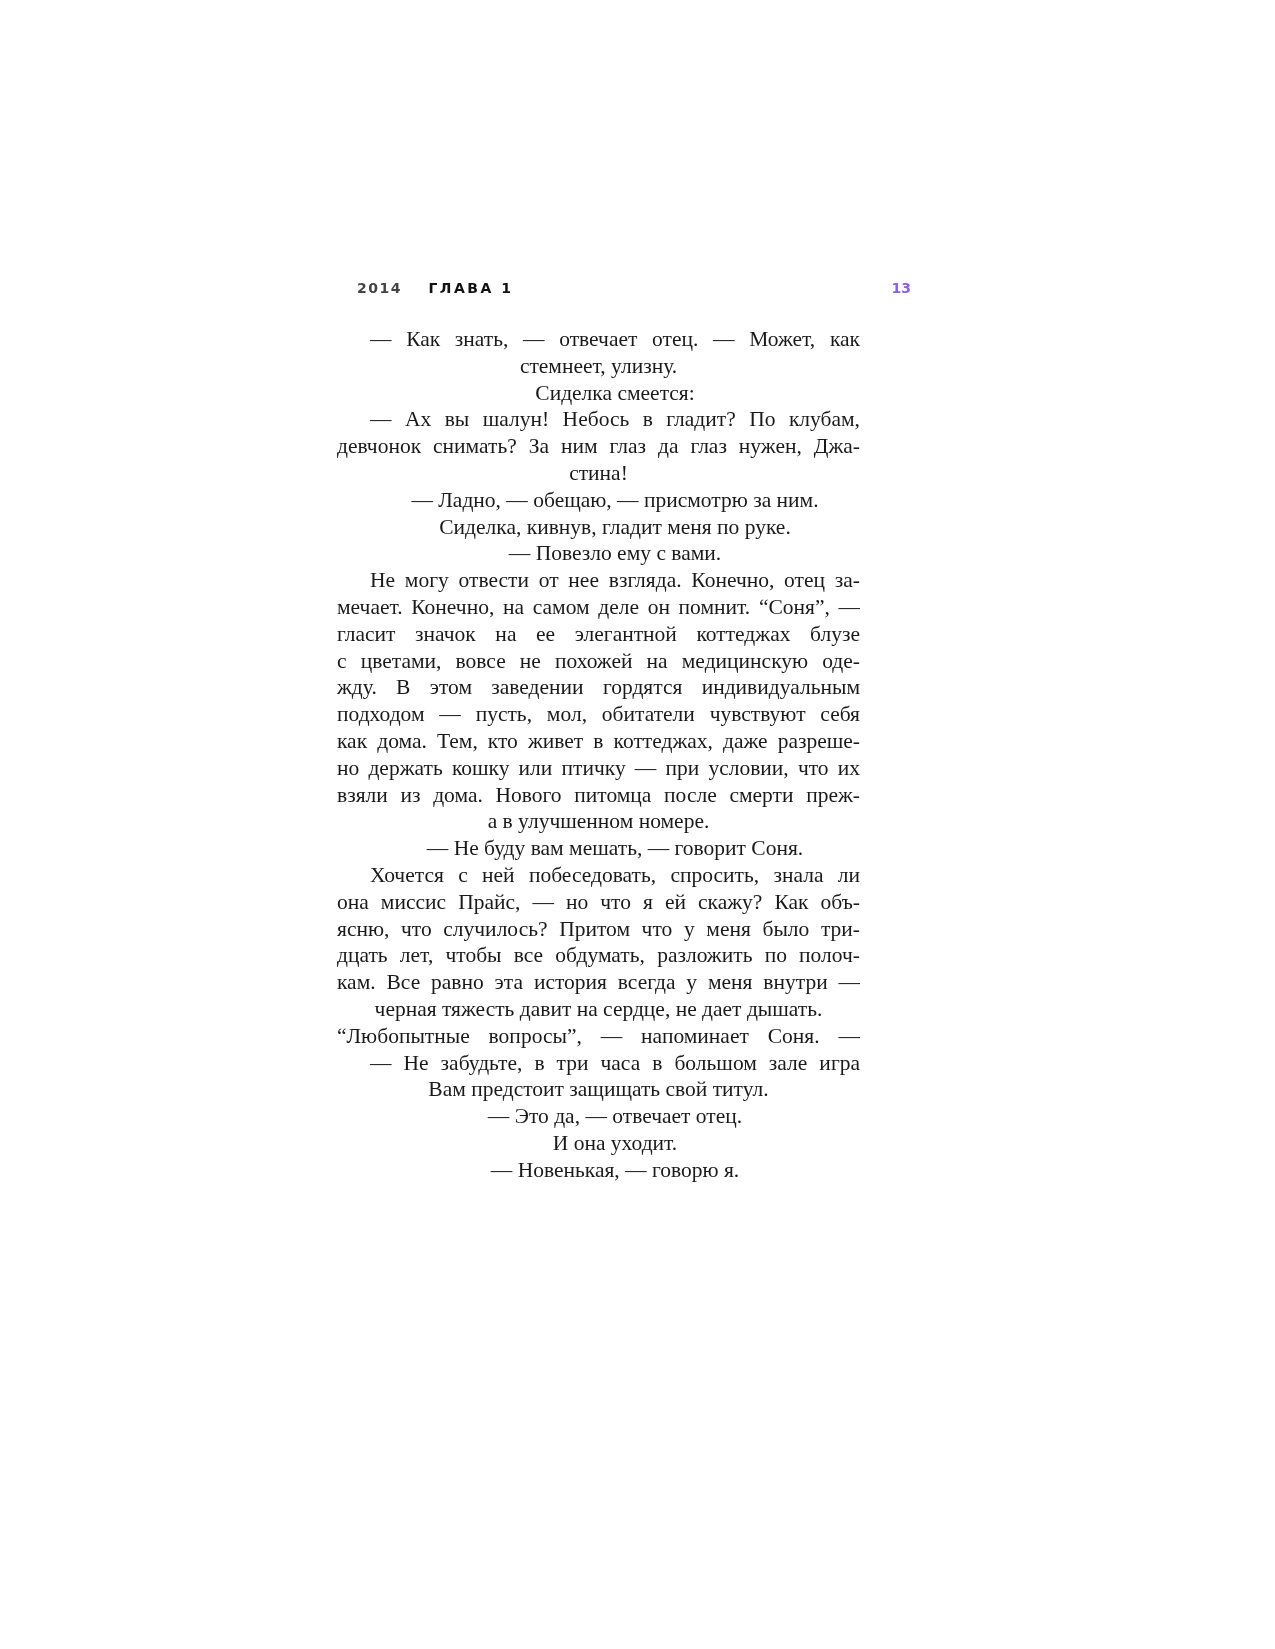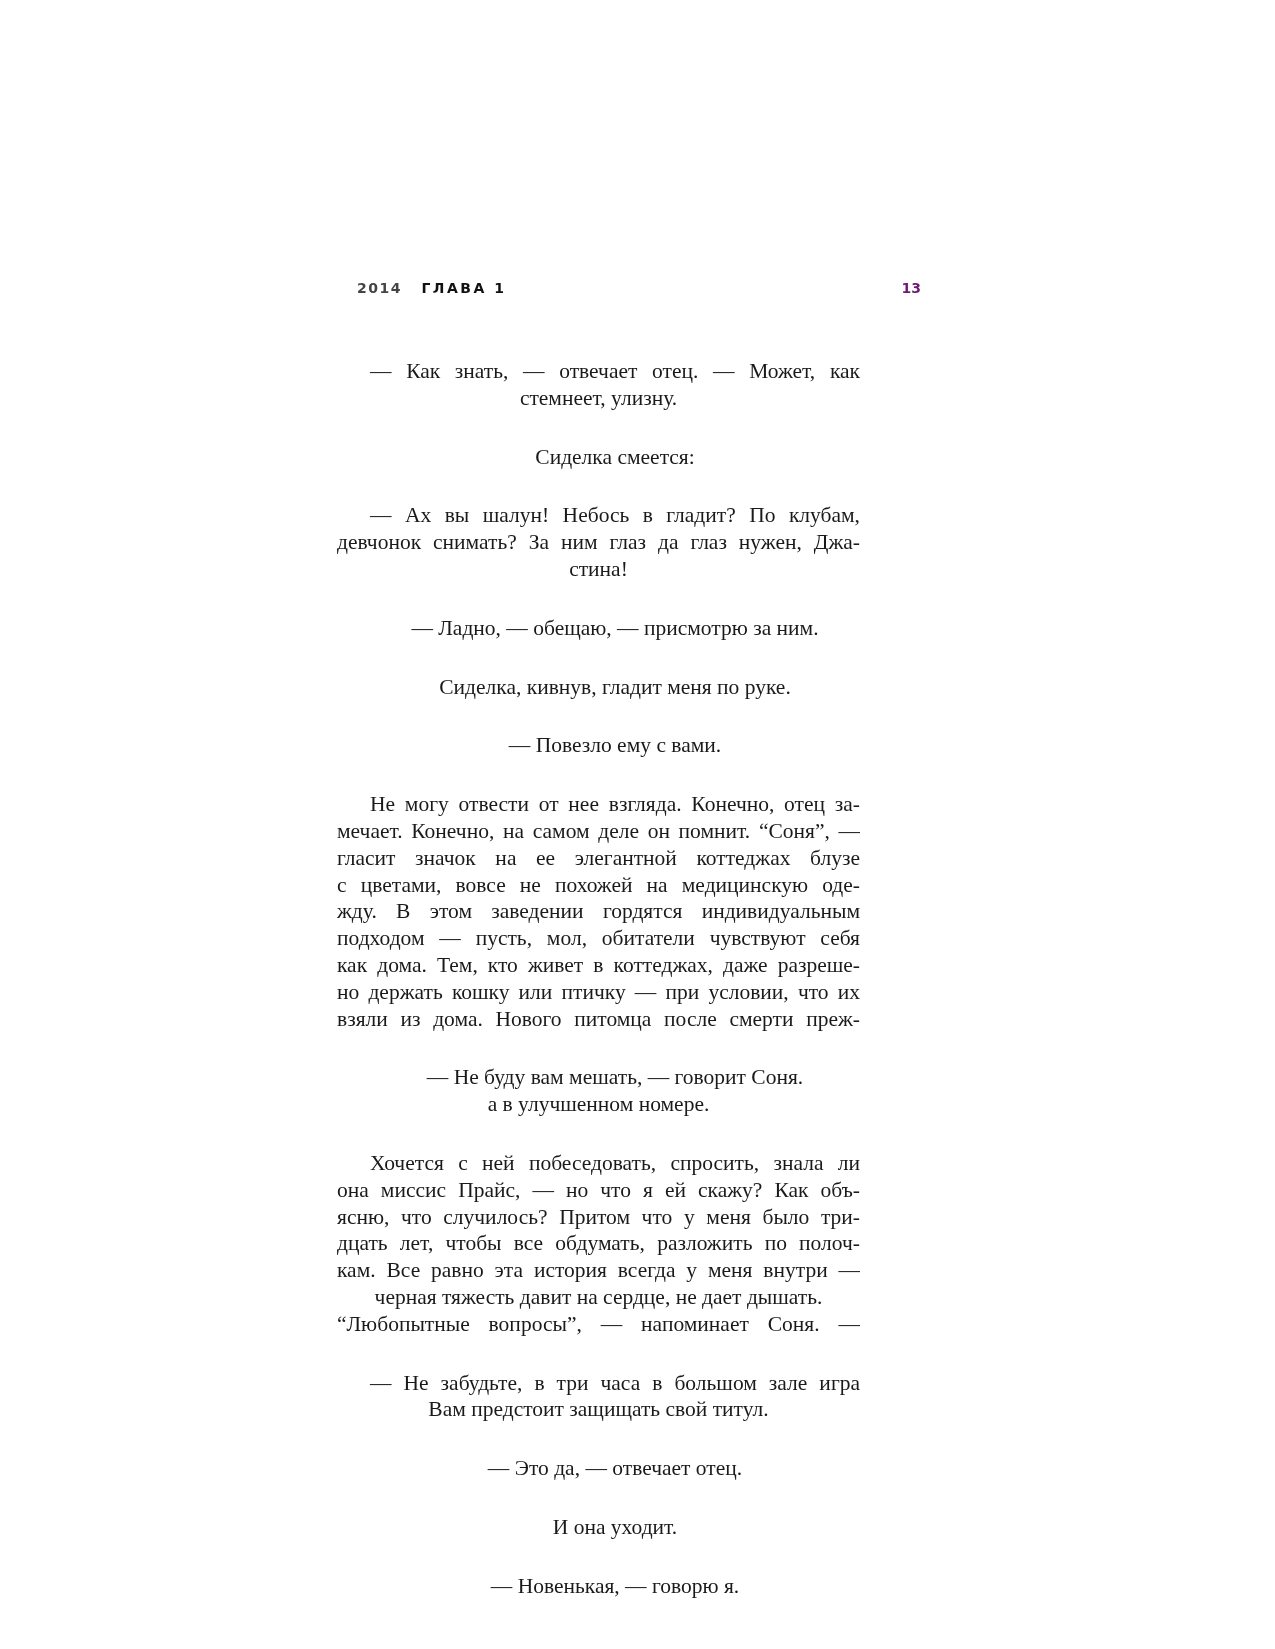--- a/index.html
+++ b/index.html
@@ -1,27 +1,27 @@
 <!DOCTYPE html>
 <html><head>
 <meta charset="utf-8">
 <style>
   html, body { margin:0; padding:0; background:#ffffff; }
   body { width:1275px; height:1649px; position:relative; overflow:hidden; }
   .page { position:absolute; left:0; top:0; width:1275px; height:1649px; background:#fff; }
   .running-head { position:absolute; left:357px; top:280px; width:564px; height:22px;
     font-family:"DejaVu Sans", sans-serif; font-size:14px; letter-spacing:2px; color:#222; }
   .rh-year { font-weight:bold; color:#444; letter-spacing:1.5px;text-align:center; }
-  .rh-chapter { font-weight:bold; color:#111; letter-spacing:2.5px; margin-left:13px; }
-  .rh-page { position:absolute; right:0; top:0; font-weight:bold; color:#701a75; letter-spacing:0; }
+  .rh-chapter { font-weight:bold; color:#111; letter-spacing:2.5px; margin-left:20px; }
+  .rh-page { position:absolute; right:10px; top:0; font-weight:bold; color:#8b5cf6; letter-spacing:0; }
   .text { position:absolute; left:337px; top:326px; width:523px;
     font-family:"Liberation Serif", "DejaVu Serif", serif; font-size:21.5px; color:#1a1a1a; }
   .line { height:26.8px; line-height:26.8px; white-space:nowrap;text-align:center; }
   .line.j { text-align:justify; text-align-last:justify; white-space:normal; overflow:hidden; }
-  .line.ind { padding-left:33px;margin-top:32px; }
+  .line.ind { padding-left:33px; }
 </style>
 </head>
 <body>
 
 <div class="page">
   <div class="running-head">
     <span class="rh-year">2014</span>
     <span class="rh-chapter">ГЛАВА 1</span>
     <span class="rh-page">13</span>
   </div>
@@ -38,22 +38,22 @@
       <div class="line ind">— Повезло ему с вами.</div>
       <div class="line ind j">Не могу отвести от нее взгляда. Конечно, отец за-</div>
       <div class="line j">мечает. Конечно, на самом деле он помнит. “Соня”, —</div>
       <div class="line j">гласит значок на ее элегантной коттеджах блузе</div>
       <div class="line j">с цветами, вовсе не похожей на медицинскую оде-</div>
       <div class="line j">жду. В этом заведении гордятся индивидуальным</div>
       <div class="line j">подходом — пусть, мол, обитатели чувствуют себя</div>
       <div class="line j">как дома. Тем, кто живет в коттеджах, даже разреше-</div>
       <div class="line j">но держать кошку или птичку — при условии, что их</div>
       <div class="line j">взяли из дома. Нового питомца после смерти преж-</div>
+      <div class="line">а в улучшенном номере.</div>
       <div class="line ind">— Не буду вам мешать, — говорит Соня.</div>
-      <div class="line">а в улучшенном номере.</div>
       <div class="line ind j">Хочется с ней побеседовать, спросить, знала ли</div>
       <div class="line j">она миссис Прайс, — но что я ей скажу? Как объ-</div>
       <div class="line j">ясню, что случилось? Притом что у меня было три-</div>
       <div class="line j">дцать лет, чтобы все обдумать, разложить по полоч-</div>
       <div class="line j">кам. Все равно эта история всегда у меня внутри —</div>
       <div class="line">черная тяжесть давит на сердце, не дает дышать.</div>
       <div class="line j">“Любопытные вопросы”, — напоминает Соня. —</div>
       <div class="line ind j">— Не забудьте, в три часа в большом зале игра</div>
       <div class="line">Вам предстоит защищать свой титул.</div>
       <div class="line ind">— Это да, — отвечает отец.</div>

